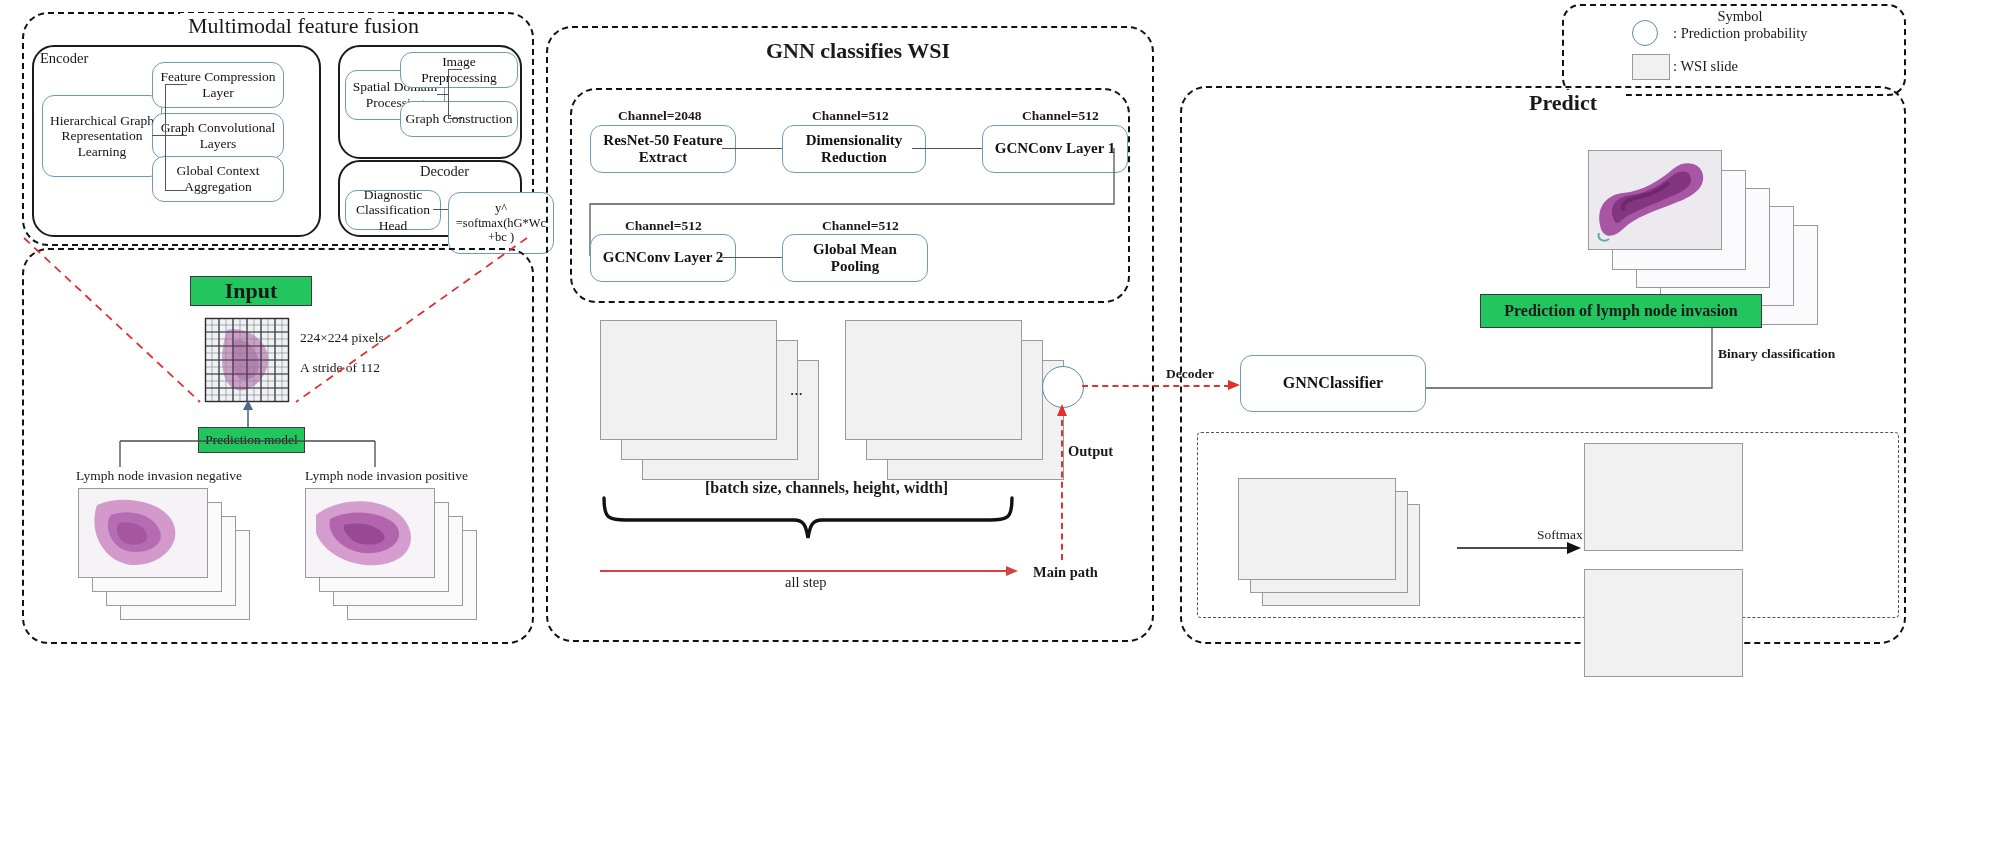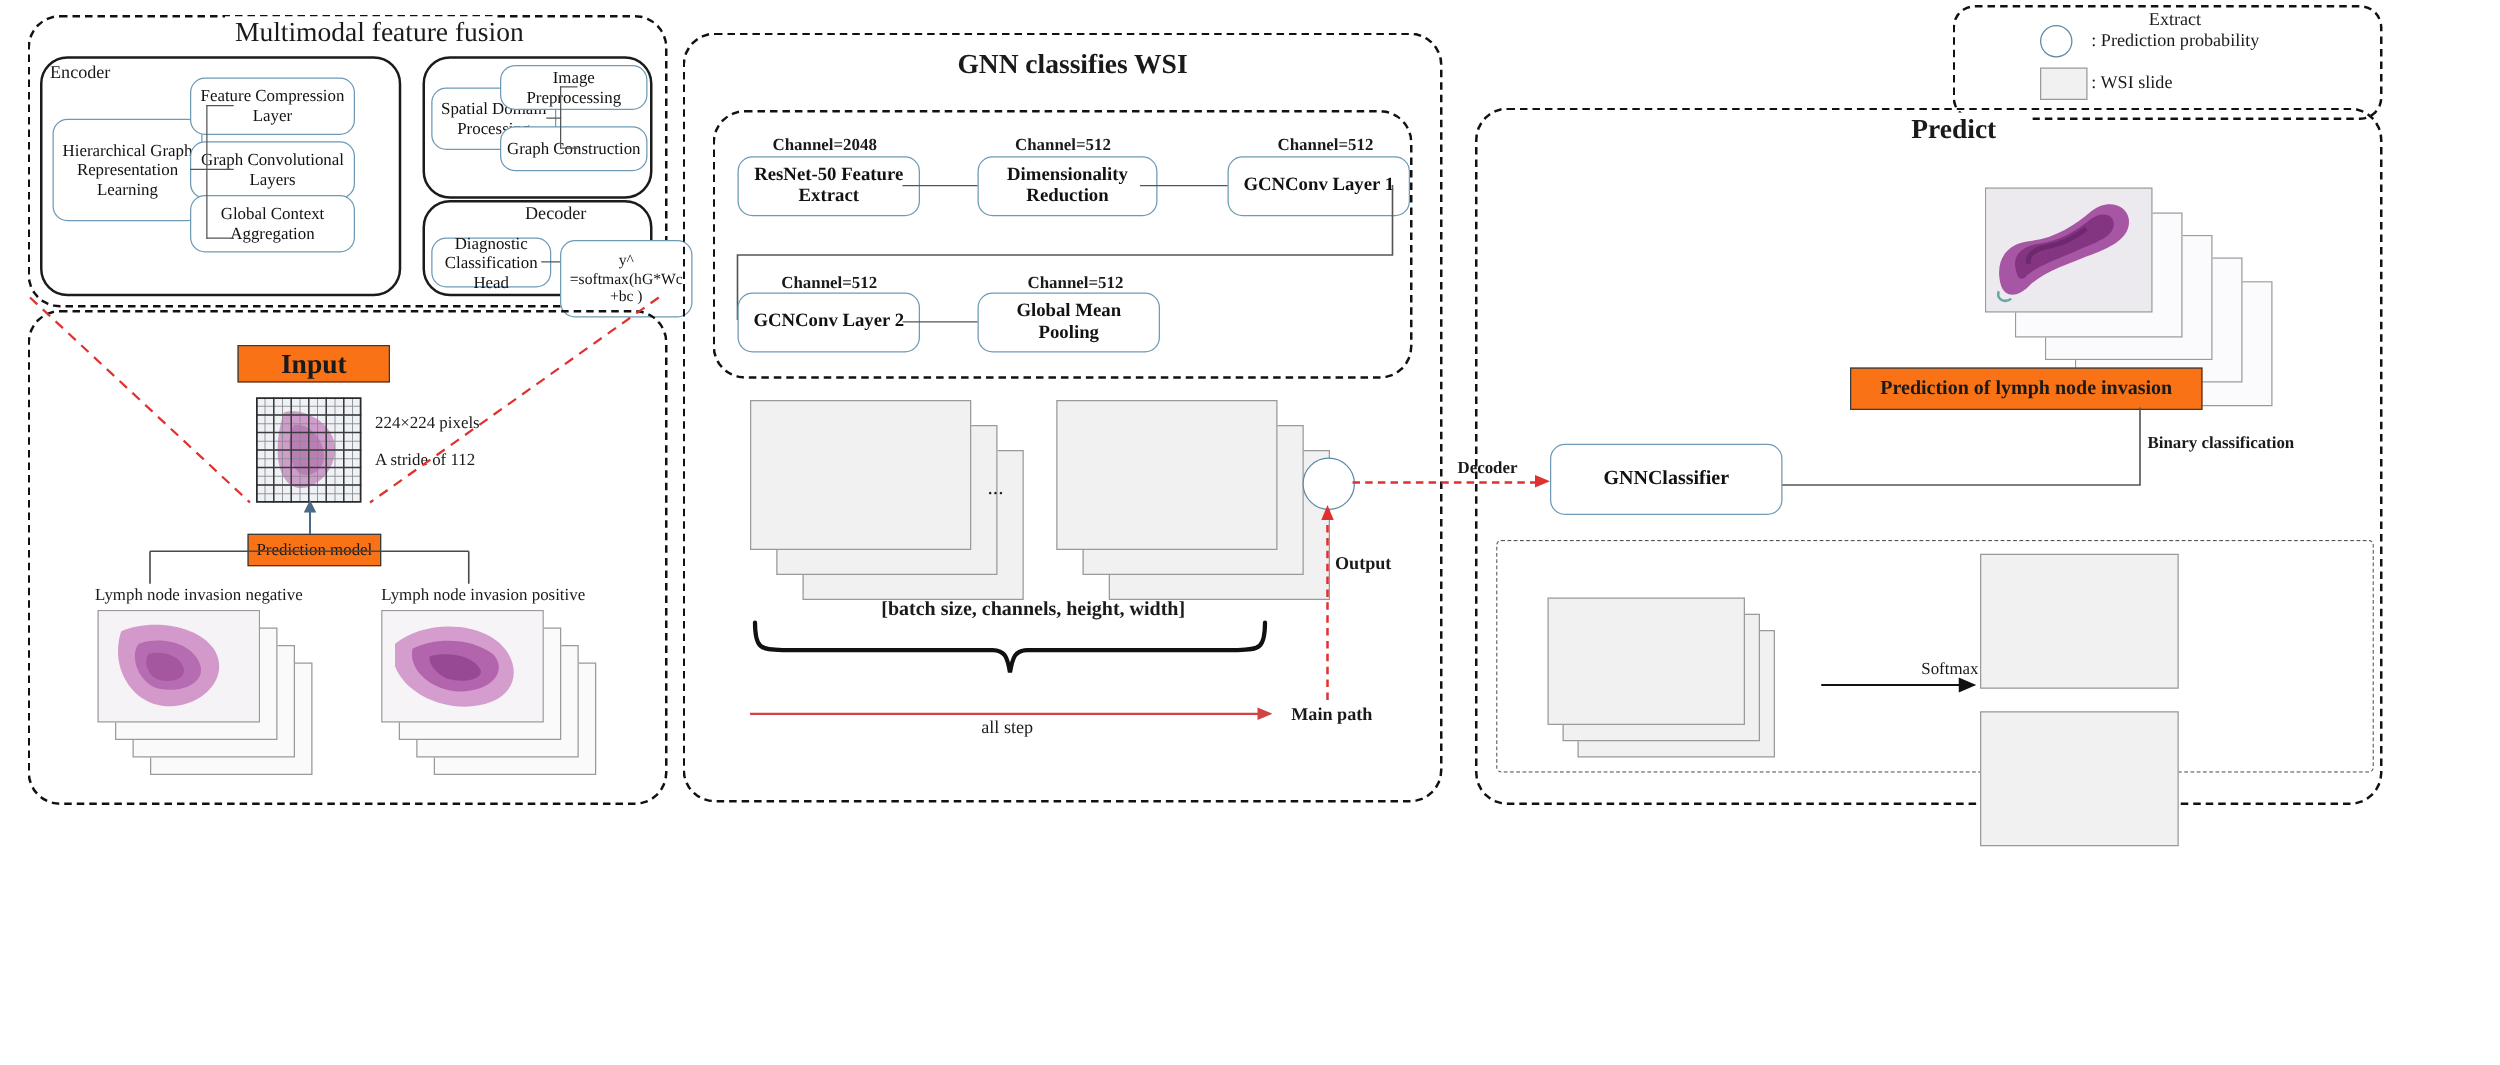--- a/index.html
+++ b/index.html
@@ -6,21 +6,21 @@
   body{width:2000px;height:852px;position:relative;overflow:hidden;
        font-family:"Liberation Serif","DejaVu Serif",serif;color:#1a1a1a;}
   .abs{position:absolute;}
   
   .dashed-box{position:absolute;border:2px dashed #111;border-radius:26px;background:transparent;}
   .dashed-box-thin{position:absolute;border:1.6px dashed #555;border-radius:4px;background:transparent;}
   .solid-round{position:absolute;border:2px solid #1b1b1b;border-radius:22px;background:#fff;}
   .blue-box{position:absolute;border:1.3px solid #6e9ab5;border-radius:12px;background:#fff;
             display:flex;align-items:center;justify-content:center;text-align:center;
             line-height:1.15;color:#121212;}
-  .plain-box{position:absolute;border:1.5px solid #3a3a3a;background:#f97316;
+  .plain-box{position:absolute;border:1.5px solid #3a3a3a;background:#22c55e;
              display:flex;align-items:center;justify-content:center;text-align:center;}
   .grp-title{position:absolute;text-align:center;background:#fff;padding:0 8px;white-space:nowrap;}
   .lbl{position:absolute;white-space:nowrap;}
   .ln{position:absolute;background:#555;}
   .ln-h{height:1.3px;}
   .ln-v{width:1.3px;}
   
   .slide{position:absolute;background:#f1f1f1;border:1.4px solid #9a9a9a;}
   .slide-white{background:#fafafa;}
   .circle-node{position:absolute;border:1.7px solid #5b8aa6;border-radius:50%;background:#fff;}
@@ -212,21 +212,21 @@
 <div class="circle-node" style="left:1042px;top:366px;width:40px;height:40px;"></div>
 <div class="red-dash-v" style="left:1061px;top:420px;height:140px;"></div>
 <div class="abs" style="left:1053px;top:404px;width:18px;height:18px;">
   <svg width="18" height="18">
       <polygon points="9,0 4,12 14,12" fill="#e03131"></polygon>
     </svg>
 </div>
 <div class="lbl t-14 t-bold" style="left:1068px;top:443px;">Output</div>
 
 <div class="dashed-box" style="left:1562px;top:4px;width:340px;height:88px;border-radius:18px;"></div>
-<div class="grp-title t-14" style="left:1672px;top:8px;width:120px;">Extract</div>
+<div class="grp-title t-14" style="left:1672px;top:8px;width:120px;">Symbol</div>
 <div class="circle-node" style="left:1632px;top:20px;width:24px;height:24px;"></div>
 <div class="lbl t-14" style="left:1673px;top:25px;">: Prediction probability</div>
 <div class="slide" style="left:1632px;top:54px;width:36px;height:24px;"></div>
 <div class="lbl t-14" style="left:1673px;top:58px;">: WSI slide</div>
 
 <div class="dashed-box" style="left:1180px;top:86px;width:722px;height:554px;"></div>
 <div class="grp-title t-sec t-bold" style="left:1500px;top:90px;width:110px;">Predict</div>
 
 <div class="abs" style="left:1588px;top:150px;width:250px;height:150px;">
   <div class="slide slide-white" style="left:96px;top:75px;width:132px;height:98px;overflow:hidden;">

